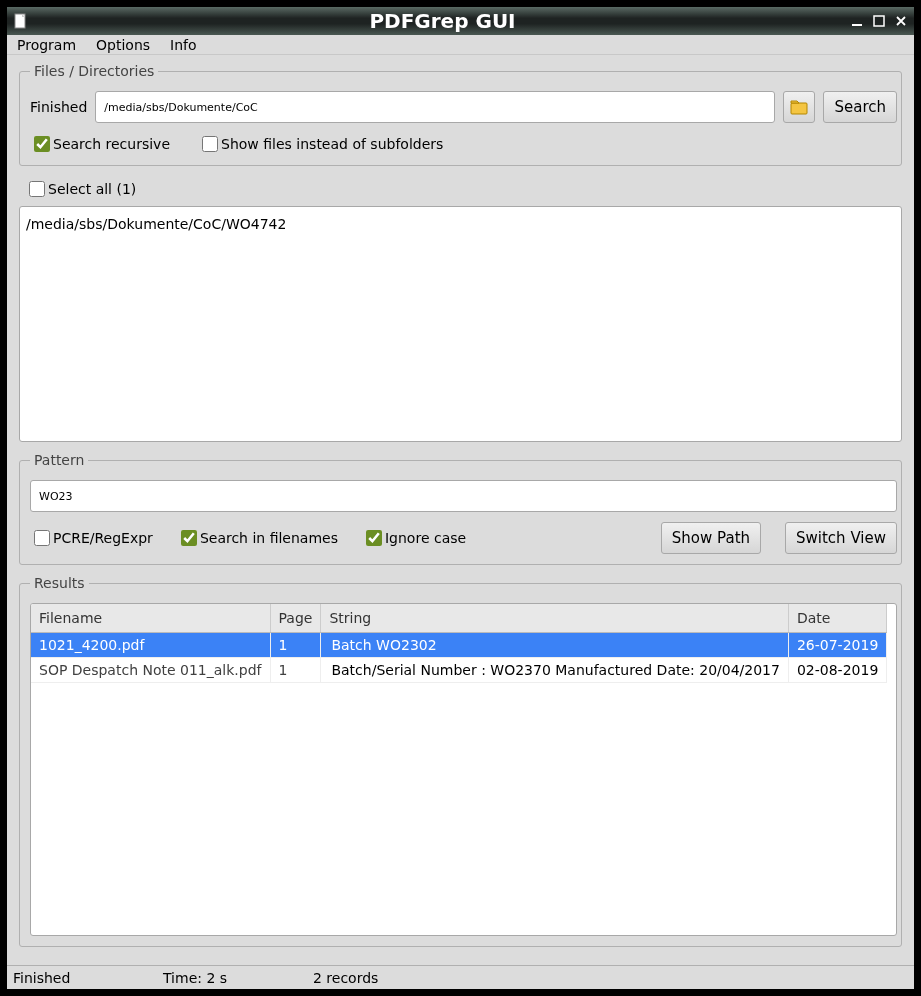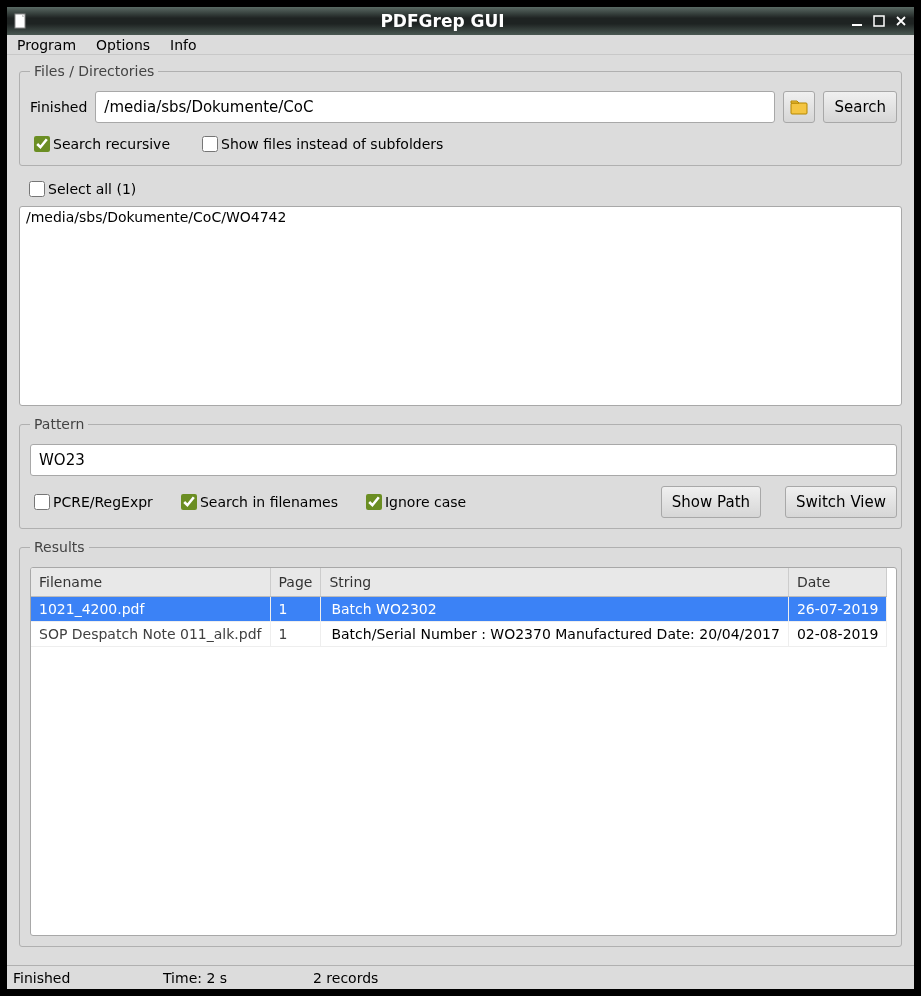--- a/index.html
+++ b/index.html
@@ -1,49 +1,49 @@
 <!DOCTYPE html>
 <html><head>
 <meta charset="utf-8">
 <style>
 * { box-sizing: border-box; font-family: "DejaVu Sans", "Segoe UI", Arial, sans-serif; font-size: 14px; }
 body { margin: 0; background: #000; width: 921px; height: 996px; overflow: hidden; }
 
 .window { position: absolute; left: 6px; top: 6px; width: 909px; height: 984px; background: #dcdcdc; border: 1px solid #000; box-shadow: 0 0 4px rgba(0,0,0,.6); display: flex; flex-direction: column; }
 
 .titlebar { height: 28px; background: linear-gradient(to bottom, #5a6a64 0%, #1e2322 40%, #1e2322 60%, #4a5852 100%); display: flex; align-items: center; color: #fff; padding: 0 6px; position: relative; }
-.titlebar .title { flex: 1; text-align: center; font-weight: bold; font-size: 17px; }
+.titlebar .title { flex: 1; text-align: center; font-weight: bold; font-size: 20px; }
 .titlebar .doc-icon { width: 16px; height: 16px; margin-right: 6px; }
 .titlebar .win-controls { display: flex; gap: 8px; align-items: center; }
 .titlebar .wc { width: 14px; height: 14px; cursor: pointer; display: flex; align-items: center; justify-content: center; color: #fff; }
 .wc svg { width: 12px; height: 12px; }
 
 .menubar { height: 20px; background: #dcdcdc; display: flex; align-items: center; padding: 0 10px; gap: 20px; border-bottom: 1px solid #c8c8c8; }
 .menubar span { cursor: default; }
 
 .content { flex: 1; padding: 8px 12px; display: flex; flex-direction: column; overflow: hidden; }
 
 fieldset.group { border: 1px solid #b0b0b0; border-radius: 3px; margin: 0 0 10px 0; padding: 12px 4px 10px 10px; background: #dcdcdc; }
 fieldset.group > legend { padding: 0 4px; color: #444; font-size: 14px; }
 
 .row { display: flex; align-items: center; gap: 8px; }
 
-input[type="text"] { height: 32px; border: 1px solid #a8a8a8; border-radius: 3px; padding: 0 8px; background: #fff; font-size: 15px; }
+input[type="text"] { height: 32px; border: 1px solid #a8a8a8; border-radius: 3px; padding: 0 8px; background: #fff; font-size: 11px; }
 input[type="text"].dir { flex: 1; }
 
 .btn { height: 32px; padding: 0 10px; border: 1px solid #a8a8a8; border-radius: 3px; background: linear-gradient(#f0f0f0,#d6d6d6); cursor: pointer; display: inline-flex; align-items: center; justify-content: center; font-size: 15px; }
 .btn.icon-btn { width: 32px; padding: 0; }
 
 .checkbox-row { display: flex; align-items: center; gap: 28px; margin-top: 10px; }
 label.ck { display: flex; align-items: center; cursor: pointer; user-select: none; }
 label.ck input { accent-color: #6b8e23; width: 16px; height: 16px; }
 
 .select-all-row { display: flex; align-items: center; gap: 8px; margin: 2px 0 6px 6px; }
 
-.listbox { background: #fff; border: 1px solid #a8a8a8; border-radius: 3px; height: 200px; overflow: auto; padding: 0 6px; }
+.listbox { background: #fff; border: 1px solid #a8a8a8; border-radius: 3px; height: 236px; overflow: auto; padding: 7px 6px; }
 .listbox .item { padding: 2px 0; }
 
 .pattern-group input[type="text"] { width: 100%; }
 
 .opts-row { display: flex; align-items: center; gap: 24px; margin-top: 10px; justify-content: space-between; }
 .opts-row .spacer { flex: 1; }
 
 .results-group { flex: 1; display: flex; flex-direction: column; min-height: 0; }
 .results-group .table-wrap { flex: 1; background: #fff; border: 1px solid #a8a8a8; border-radius: 3px; overflow: auto; }
 table { border-collapse: collapse; width: auto; }

